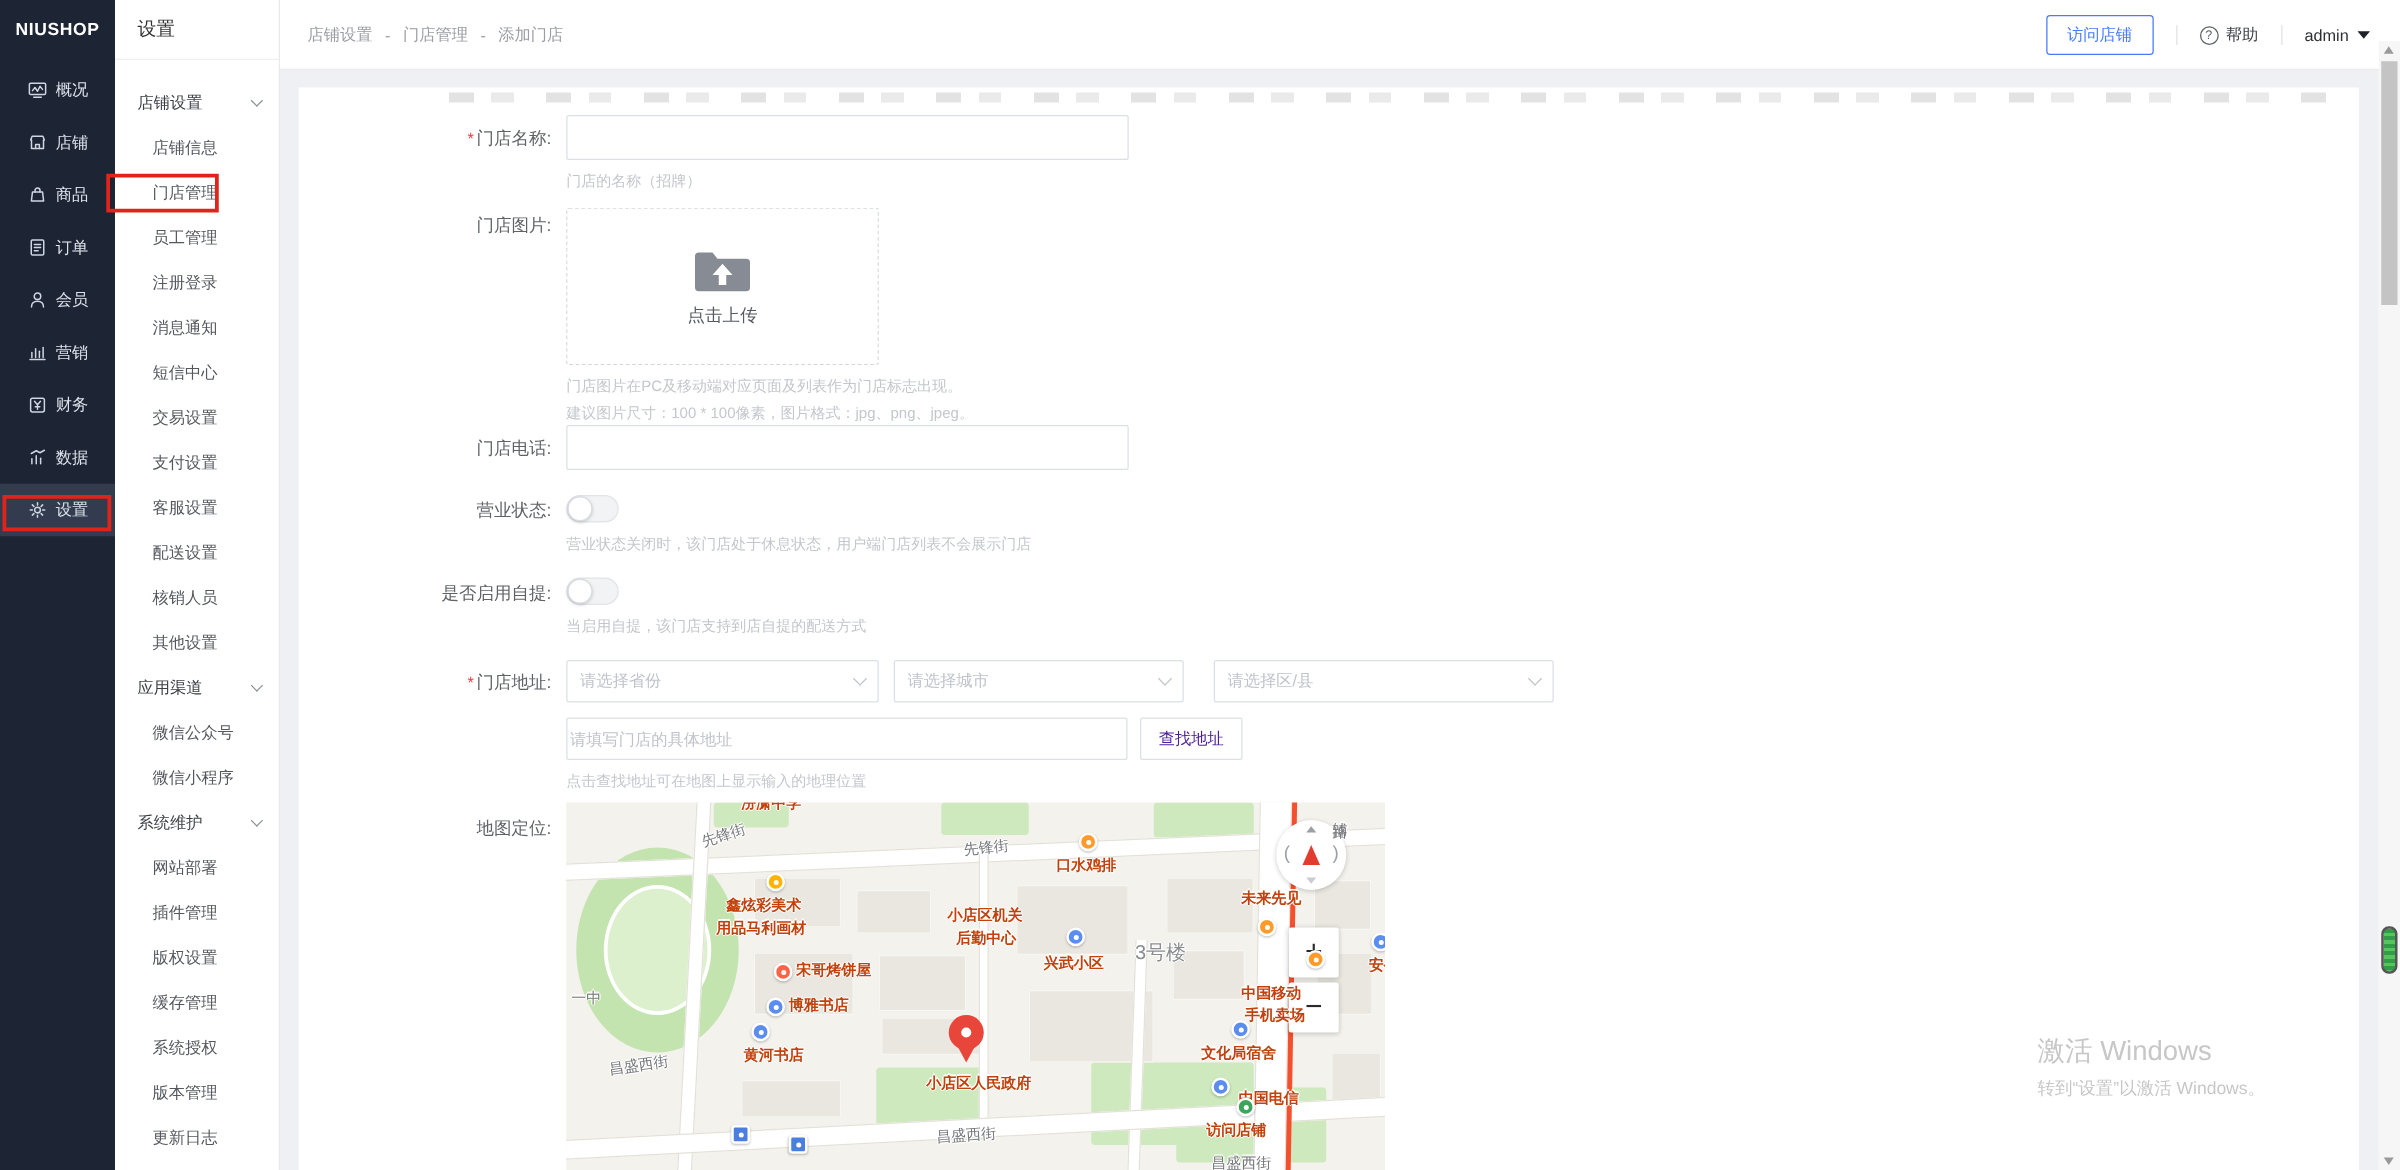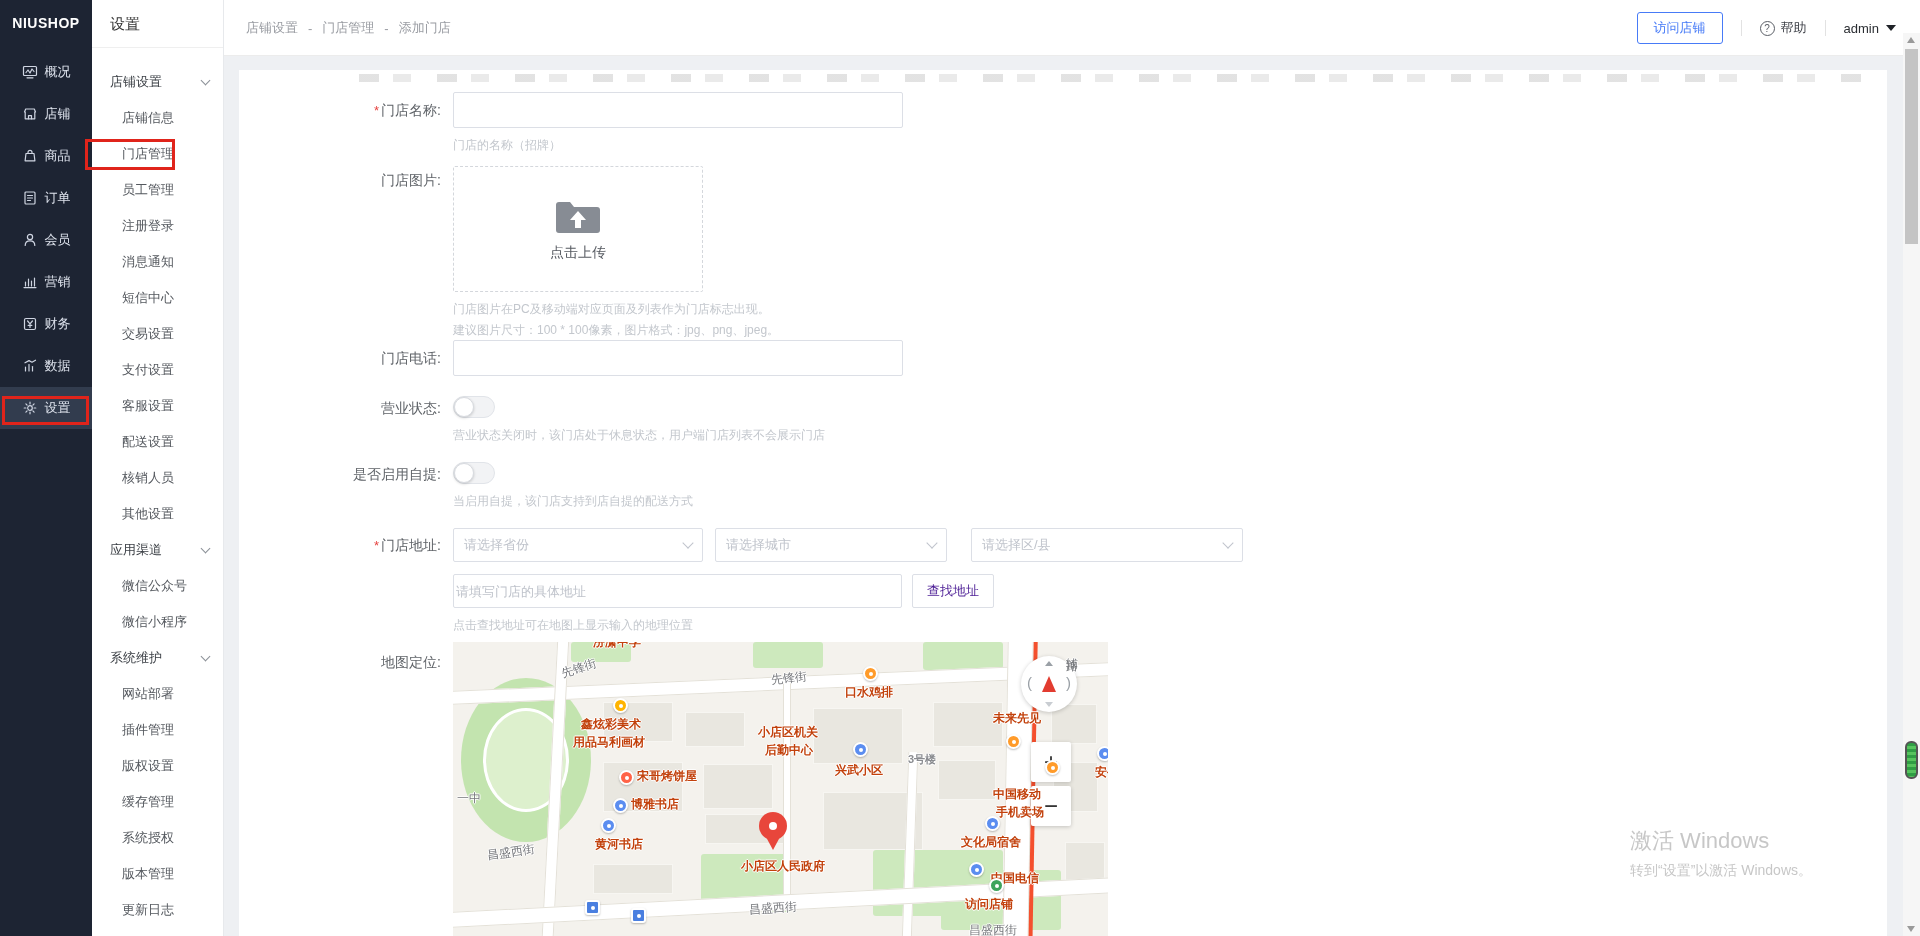--- a/index.html
+++ b/index.html
@@ -67,21 +67,21 @@
   .mroad { position:absolute; background:#ffffff; border-top:1px solid #e4e1d8; border-bottom:1px solid #e4e1d8; }
   .mroad.v { border:none; border-left:1px solid #e4e1d8; border-right:1px solid #e4e1d8; }
   .redroad { position:absolute; background:#f4502e; }
   .mgreen { position:absolute; background:#cde9bd; border-radius:3px; }
   .mbuild { position:absolute; background:#e9e7e0; border:1px solid #f7f6f2; }
   .stadium { position:absolute; left:8px; top:36px; width:130px; height:164px; background:#c3e4af; border-radius:50%; }
   .stadium .field { position:absolute; left:22px; top:30px; width:86px; height:104px; background:#ddf0cd; border:3px solid #fff; border-radius:50%; }
   .mlabel { position:absolute; font-size:12px; color:#c2410c; font-weight:bold; white-space:nowrap;
     text-shadow:-1px 0 #fff,1px 0 #fff,0 -1px #fff,0 1px #fff; }
   .mlabel.street { color:#74767a; font-weight:normal; }
-  .mlabel.small { font-size:11px; color:#8a8c90; font-weight:bold; }
+  .mlabel.small { font-size:16px; color:#8a8c90; font-weight:normal; }
   .mlabel.vert { writing-mode:vertical-rl; letter-spacing:2px; }
   .poi { position:absolute; width:15px; height:15px; border-radius:50%; border:2px solid #fff; box-shadow:0 1px 2px rgba(0,0,0,.25); }
   .poi .in { position:absolute; left:3.5px; top:3.5px; width:4px; height:4px; background:#fff; border-radius:50%; }
   .poi.sq { border-radius:3px; }
   .pin { position:absolute; width:30px; height:42px; z-index:4; }
   .pin .head { position:absolute; left:1px; top:0; width:28px; height:28px; border-radius:50%; background:#e8463b; }
   .pin .dot { position:absolute; left:11px; top:10px; width:8px; height:8px; background:#fff; border-radius:50%; z-index:2; }
   .pin .tail { position:absolute; left:8px; top:25px; width:0; height:0; border-left:7px solid transparent; border-right:7px solid transparent; border-top:13px solid #e8463b; }
   .compass { position:absolute; left:568px; top:14px; width:56px; height:56px; background:#fff; border-radius:50%; box-shadow:0 1px 4px rgba(0,0,0,.2); display:flex; align-items:center; justify-content:center; cursor:pointer; }
   .compass .needle { width:0; height:0; border-left:7px solid transparent; border-right:7px solid transparent; border-bottom:16px solid #e23c30; }

